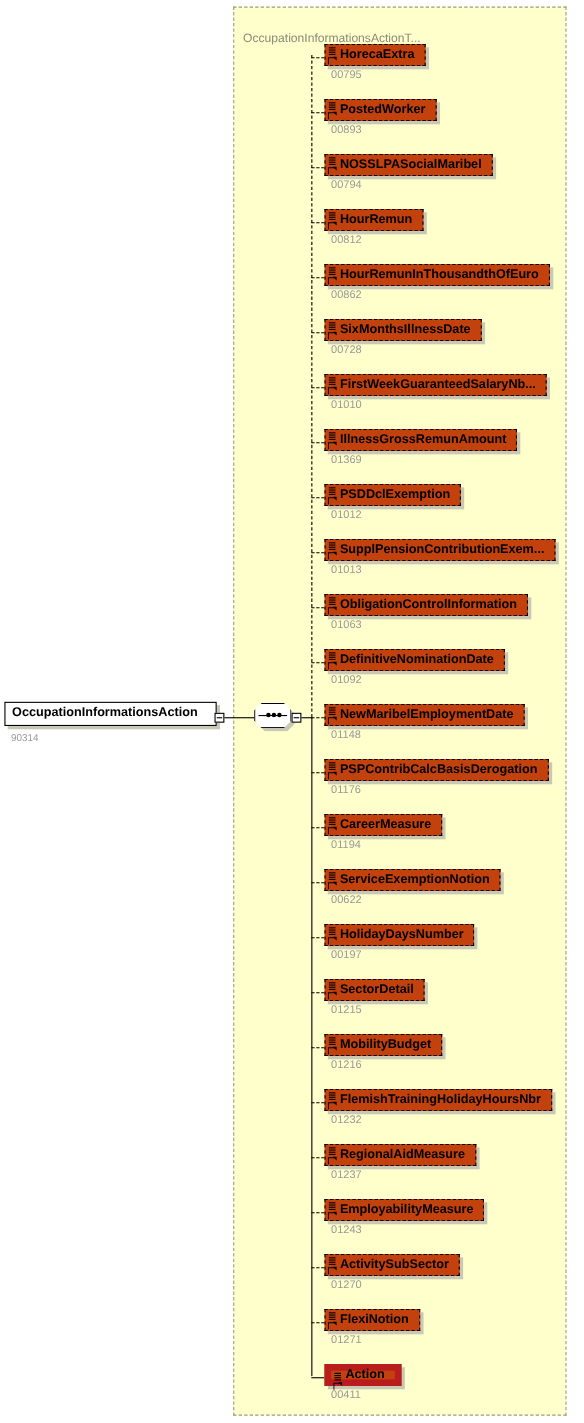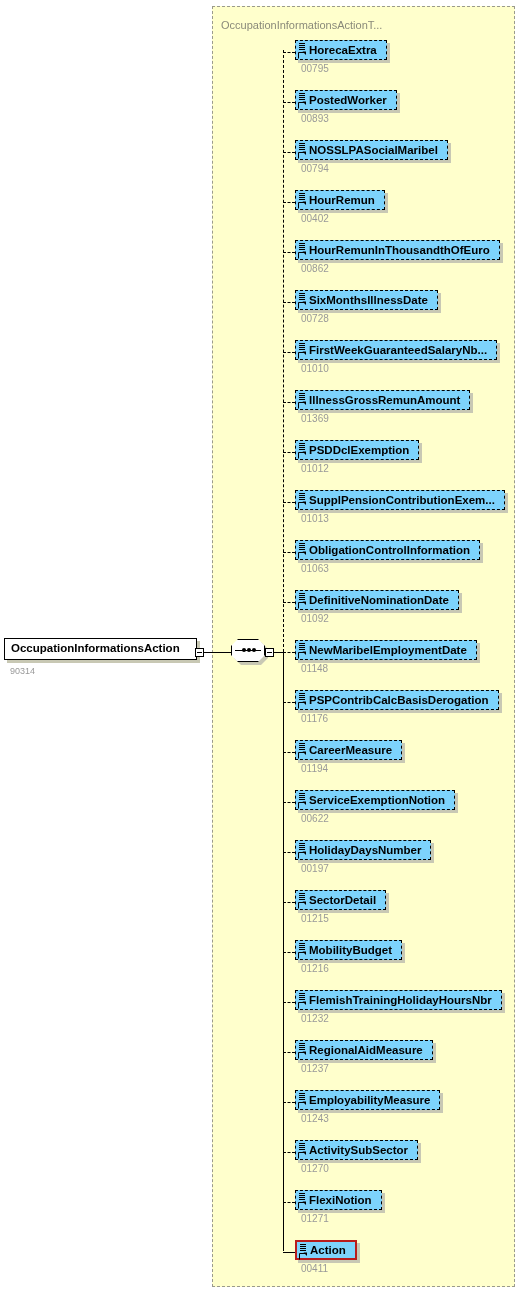--- a/index.html
+++ b/index.html
@@ -2,21 +2,21 @@
 <html><head>
 <meta charset="utf-8">
 <style>
   html,body{margin:0;padding:0;background:#fff;}
   body{width:531px;height:1294px;position:relative;overflow:hidden;
        font-family:"Liberation Sans",sans-serif;}
 
   
   #type-panel{position:absolute;left:212px;top:6px;width:303px;height:1281px;
     background:#ffffcc;border:1px dashed #9a9a8c;box-sizing:border-box;}
-  #type-title{position:absolute;left:221px;top:19px;font-size:11px;color:#8a8a7a;
+  #type-title{position:absolute;left:221px;top:29px;font-size:11px;color:#8a8a7a;
     letter-spacing:0px;white-space:nowrap;}
 
   
   #root-node{position:absolute;left:4px;top:638px;}
   .node-box{position:relative;background:#fff;border:1px solid #000;
     box-shadow:3px 3px 0 0 #c8c8b4;padding:3px 8px 4px 8px;
     font-size:11.5px;font-weight:bold;color:#000;white-space:nowrap;
     display:inline-block;line-height:13px;}
   #root-node .node-box{padding-left:6px;padding-right:16px;}
   .node-id{position:absolute;font-size:9px;color:#999;white-space:nowrap;}
@@ -47,24 +47,24 @@
 
   
   #trunk-dashed{position:absolute;left:283px;top:50px;width:0;height:602px;
     border-left:1px dashed #000;}
   #trunk-solid{position:absolute;left:283px;top:652px;width:1px;height:599px;background:#000;}
 
   
   .row{position:absolute;left:283px;height:34px;}
   .stub{position:absolute;left:0;top:12px;width:12px;height:0;border-top:1px dashed #000;}
   .stub.solid{border-top:1px solid #000;}
-  .ebox{position:absolute;left:12px;top:0px;background:#7dd3fc;border:1px dashed #000;
+  .ebox{position:absolute;left:12px;top:0px;background:#c2410c;border:1px dashed #000;
     box-shadow:3px 3px 0 0 #c8c8b4;height:20px;box-sizing:border-box;
     padding:0 9px 0 13px;display:flex;align-items:center;}
-  .ebox.req{border:2px solid #b91c1c;justify-content:flex-end;}
+  .ebox.req{border:6px solid #b91c1c;justify-content:flex-end;}
   .ename{font-size:11.5px;font-weight:bold;color:#000;white-space:nowrap;line-height:12px;}
   .eid{position:absolute;left:18px;top:23px;font-size:10px;color:#999;white-space:nowrap;}
 
   
   .eicon{position:absolute;left:2px;top:1px;width:9px;height:17px;}
   .eicon i{position:absolute;left:1px;height:1px;background:#000;}
   .eicon i.l1{top:1px;width:6px;}
   .eicon i.l2{top:3px;width:6px;}
   .eicon i.l3{top:5px;width:6px;}
   .eicon i.l4{top:7px;width:6px;}
@@ -159,21 +159,21 @@
           <i class="l2"></i>
           <i class="l3"></i>
           <i class="l4"></i>
           <svg width="9" height="8" viewBox="0 0 9 8">
             <path d="M0.5 7.5 L0.5 1.5 L7.5 1.5" fill="none" stroke="#000" stroke-width="1"></path>
             <path d="M4.5 0.5 L8 0.5 L8 4 Z" fill="#000"></path>
           </svg>
         </span>
         <span class="ename">HourRemun</span>
       </div>
-      <div class="eid">00402</div>
+      <div class="eid">00812</div>
     </div>
     <div class="row" style="top: 240px;">
       <div class="stub"></div>
       <div class="ebox">
         <span class="eicon">
           <i class="l1"></i>
           <i class="l2"></i>
           <i class="l3"></i>
           <i class="l4"></i>
           <svg width="9" height="8" viewBox="0 0 9 8">

